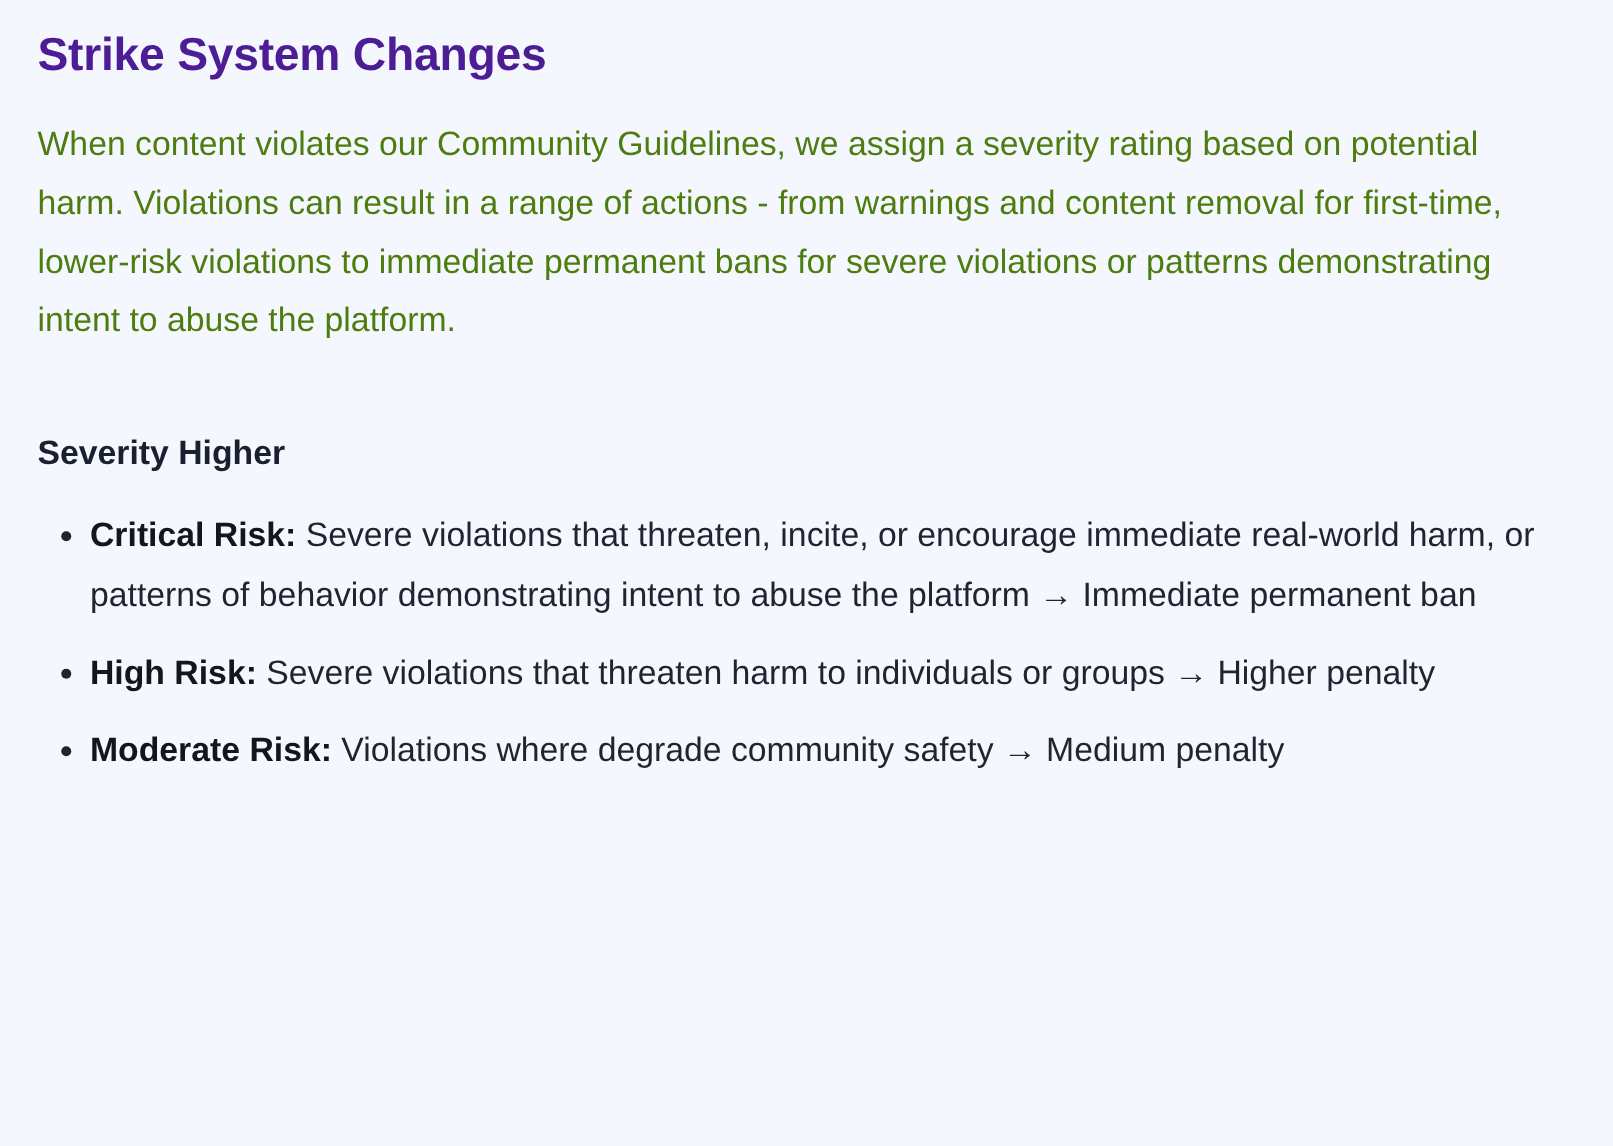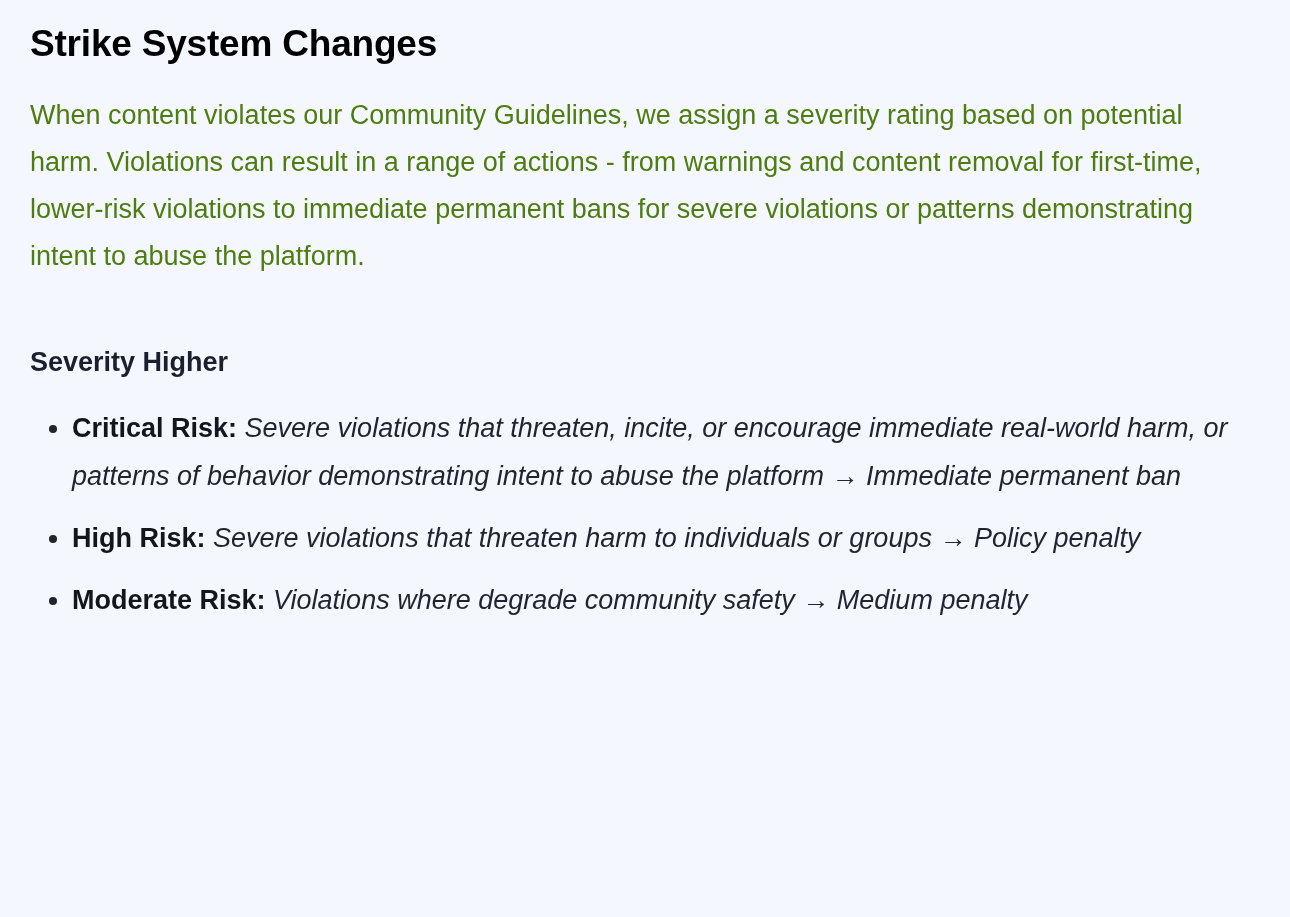--- a/index.html
+++ b/index.html
@@ -19,21 +19,21 @@
     width: 1290px;
     height: 917px;
     padding: 22px 34px 0 30px;
     background: #f4f7fd;
   }
   .page-title {
     font-size: 37px;
     font-weight: 700;
     line-height: 1.2;
     letter-spacing: -0.2px;
-    color: #000000;
+    color: #4c1d95;
     margin: 0 0 26px 0;
   }
   .intro-paragraph {
     font-size: 27px;
     font-weight: 400;
     line-height: 47px;
     color: #4d7c0f;
     margin: 0;
     max-width: 1226px;
   }
@@ -71,42 +71,41 @@
     border-radius: 50%;
     background: #1f2430;
   }
   .severity-label {
     font-weight: 700;
     color: #12161f;
     text-align: right;
   }
   .severity-text {
     font-weight: 400;
-    font-style: italic;
   }
 </style>
 </head>
 <body>
 
 <div class="page">
 
   <h1 class="page-title">Strike System Changes</h1>
 
   <p class="intro-paragraph">When content violates our Community Guidelines, we assign a severity rating based on potential harm. Violations can result in a range of actions - from warnings and content removal for first-time, lower-risk violations to immediate permanent bans for severe violations or patterns demonstrating intent to abuse the platform.</p>
 
   <h2 class="section-heading">Severity Higher</h2>
 
   <ul class="severity-list">
     <li class="severity-item">
       <span class="bullet-dot"></span>
       <span class="severity-label">Critical Risk:</span><span class="severity-text"> Severe violations that threaten, incite, or encourage immediate real-world harm, or patterns of behavior demonstrating intent to abuse the platform → Immediate permanent ban</span>
     </li>
     <li class="severity-item">
       <span class="bullet-dot"></span>
-      <span class="severity-label">High Risk:</span><span class="severity-text"> Severe violations that threaten harm to individuals or groups → Policy penalty</span>
+      <span class="severity-label">High Risk:</span><span class="severity-text"> Severe violations that threaten harm to individuals or groups → Higher penalty</span>
     </li>
     <li class="severity-item">
       <span class="bullet-dot"></span>
       <span class="severity-label">Moderate Risk:</span><span class="severity-text"> Violations where degrade community safety → Medium penalty</span>
     </li>
   </ul>
 
 </div>
 
 </body></html>

